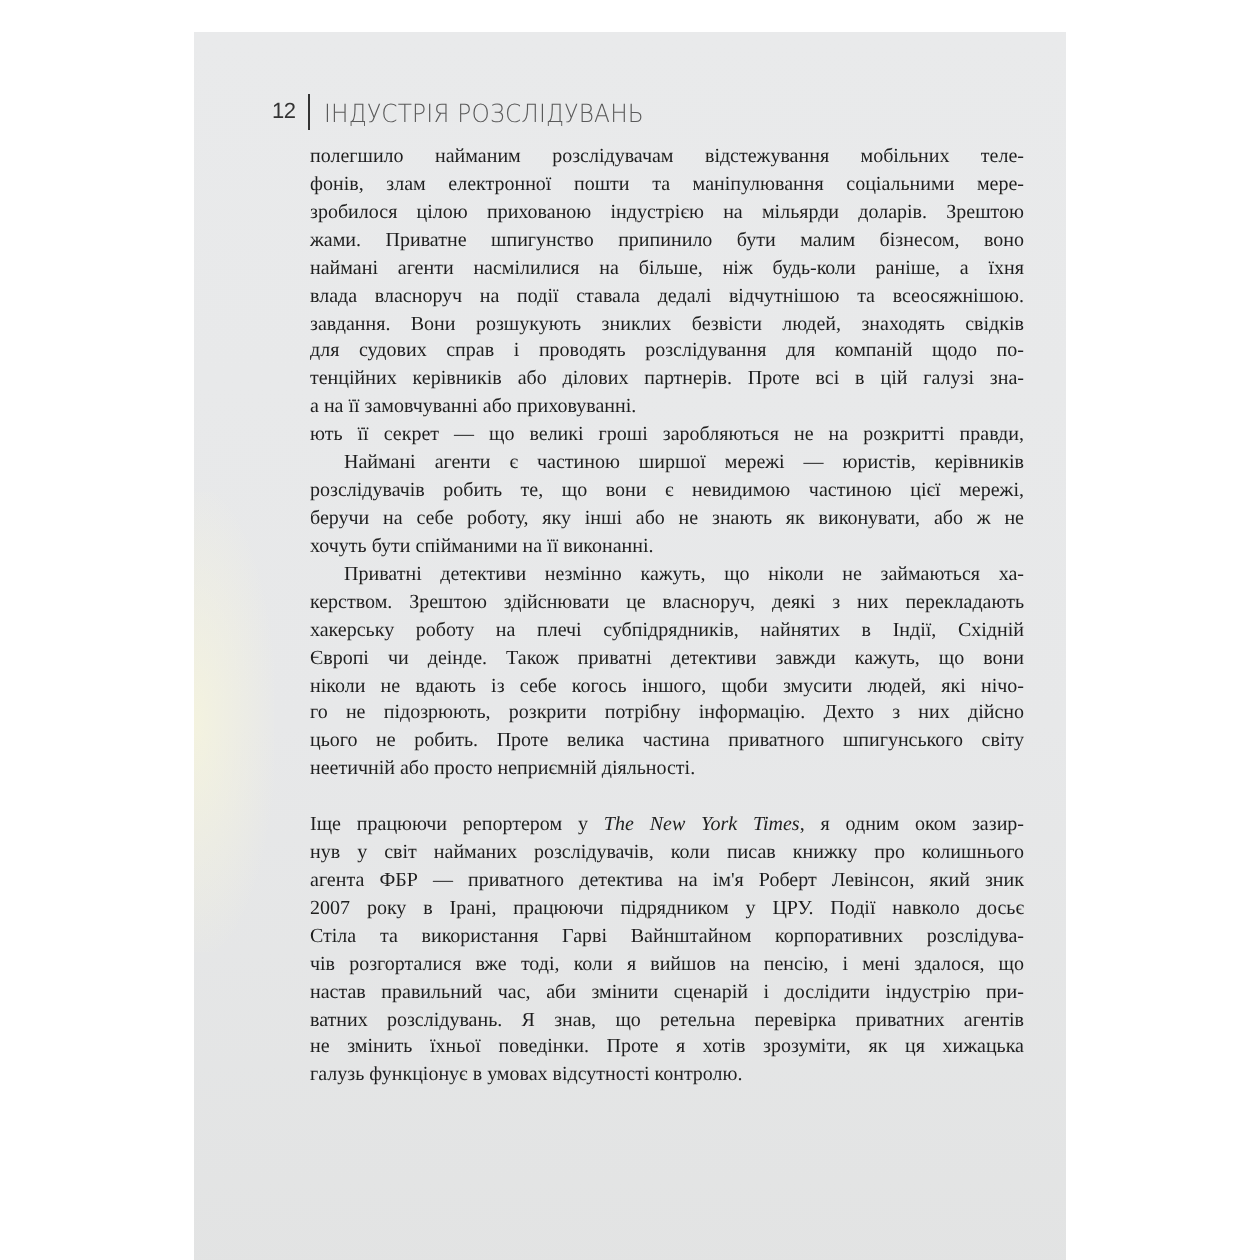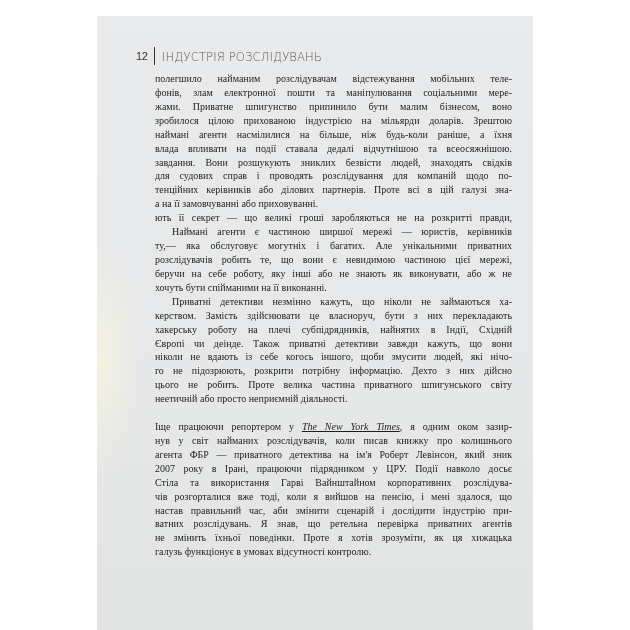--- a/index.html
+++ b/index.html
@@ -29,58 +29,57 @@
   .body-text {
     position: absolute; left: 58px; top: 56px; width: 357px;
     font-family: "Liberation Serif", serif; font-size: 10px; line-height: 13.92px;
     color: #1e1e1e; text-align: justify; hyphens: manual;
   }
   .body-text p { margin: 0; }
   .body-text p.gap { margin-top: 13.92px; }
   .ln { display: block; text-align: justify; text-align-last: justify; white-space: nowrap; overflow: visible; }
   .ln.last { text-align-last: left; }
   .ln.first { padding-left: 17px; }
-  em { font-style: italic; text-decoration: underline; }
+  em { font-style: italic; }
 </style>
 </head>
 <body>
 
 <div class="page">
   <div class="running-head">
     <span class="page-number">12</span>
     <span class="head-divider"></span>
     <span class="head-title">ІНДУСТРІЯ РОЗСЛІДУВАНЬ</span>
   </div>
 
   <div class="body-text">
     <p>
       <span class="ln">полегшило найманим розслідувачам відстежування мобільних теле-</span>
       <span class="ln">фонів, злам електронної пошти та маніпулювання соціальними мере-</span>
+      <span class="ln">зробилося цілою прихованою індустрією на мільярди доларів. Зрештою</span>
       <span class="ln">жами. Приватне шпигунство припинило бути малим бізнесом, воно</span>
-      <span class="ln">зробилося цілою прихованою індустрією на мільярди доларів. Зрештою</span>
       <span class="ln">наймані агенти насмілилися на більше, ніж будь-коли раніше, а їхня</span>
-      <span class="ln">влада впливати на події ставала дедалі відчутнішою та всеосяжнішою.</span>
+      <span class="ln">влада власноруч на події ставала дедалі відчутнішою та всеосяжнішою.</span>
     </p>
     <p>
       <span class="ln">завдання. Вони розшукують зниклих безвісти людей, знаходять свідків</span>
       <span class="ln">для судових справ і проводять розслідування для компаній щодо по-</span>
       <span class="ln">тенційних керівників або ділових партнерів. Проте всі в цій галузі зна-</span>
       <span class="ln last">а на її замовчуванні або приховуванні.</span>
       <span class="ln">ють її секрет — що великі гроші заробляються не на розкритті правди,</span>
     </p>
     <p>
       <span class="ln first">Наймані агенти є частиною ширшої мережі — юристів, керівників</span>
-      <span class="ln">ту,— яка обслуговує могутніх і багатих. Але унікальними приватних</span>
       <span class="ln">розслідувачів робить те, що вони є невидимою частиною цієї мережі,</span>
       <span class="ln">беручи на себе роботу, яку інші або не знають як виконувати, або ж не</span>
       <span class="ln last">хочуть бути спійманими на її виконанні.</span>
     </p>
     <p>
       <span class="ln first">Приватні детективи незмінно кажуть, що ніколи не займаються ха-</span>
-      <span class="ln">керством. Замість здійснювати це власноруч, бути з них перекладають</span>
+      <span class="ln">керством. Зрештою здійснювати це власноруч, деякі з них перекладають</span>
       <span class="ln">хакерську роботу на плечі субпідрядників, найнятих в Індії, Східній</span>
       <span class="ln">Європі чи деінде. Також приватні детективи завжди кажуть, що вони</span>
       <span class="ln">ніколи не вдають із себе когось іншого, щоби змусити людей, які нічо-</span>
       <span class="ln">го не підозрюють, розкрити потрібну інформацію. Дехто з них дійсно</span>
       <span class="ln">цього не робить. Проте велика частина приватного шпигунського світу</span>
       <span class="ln last">неетичній або просто неприємній діяльності.</span>
     </p>
     <p class="gap">
       <span class="ln"><span>Іще працюючи репортером у </span><em>The New York Times</em><span>, я одним оком зазир-</span></span>
       <span class="ln">нув у світ найманих розслідувачів, коли писав книжку про колишнього</span>

